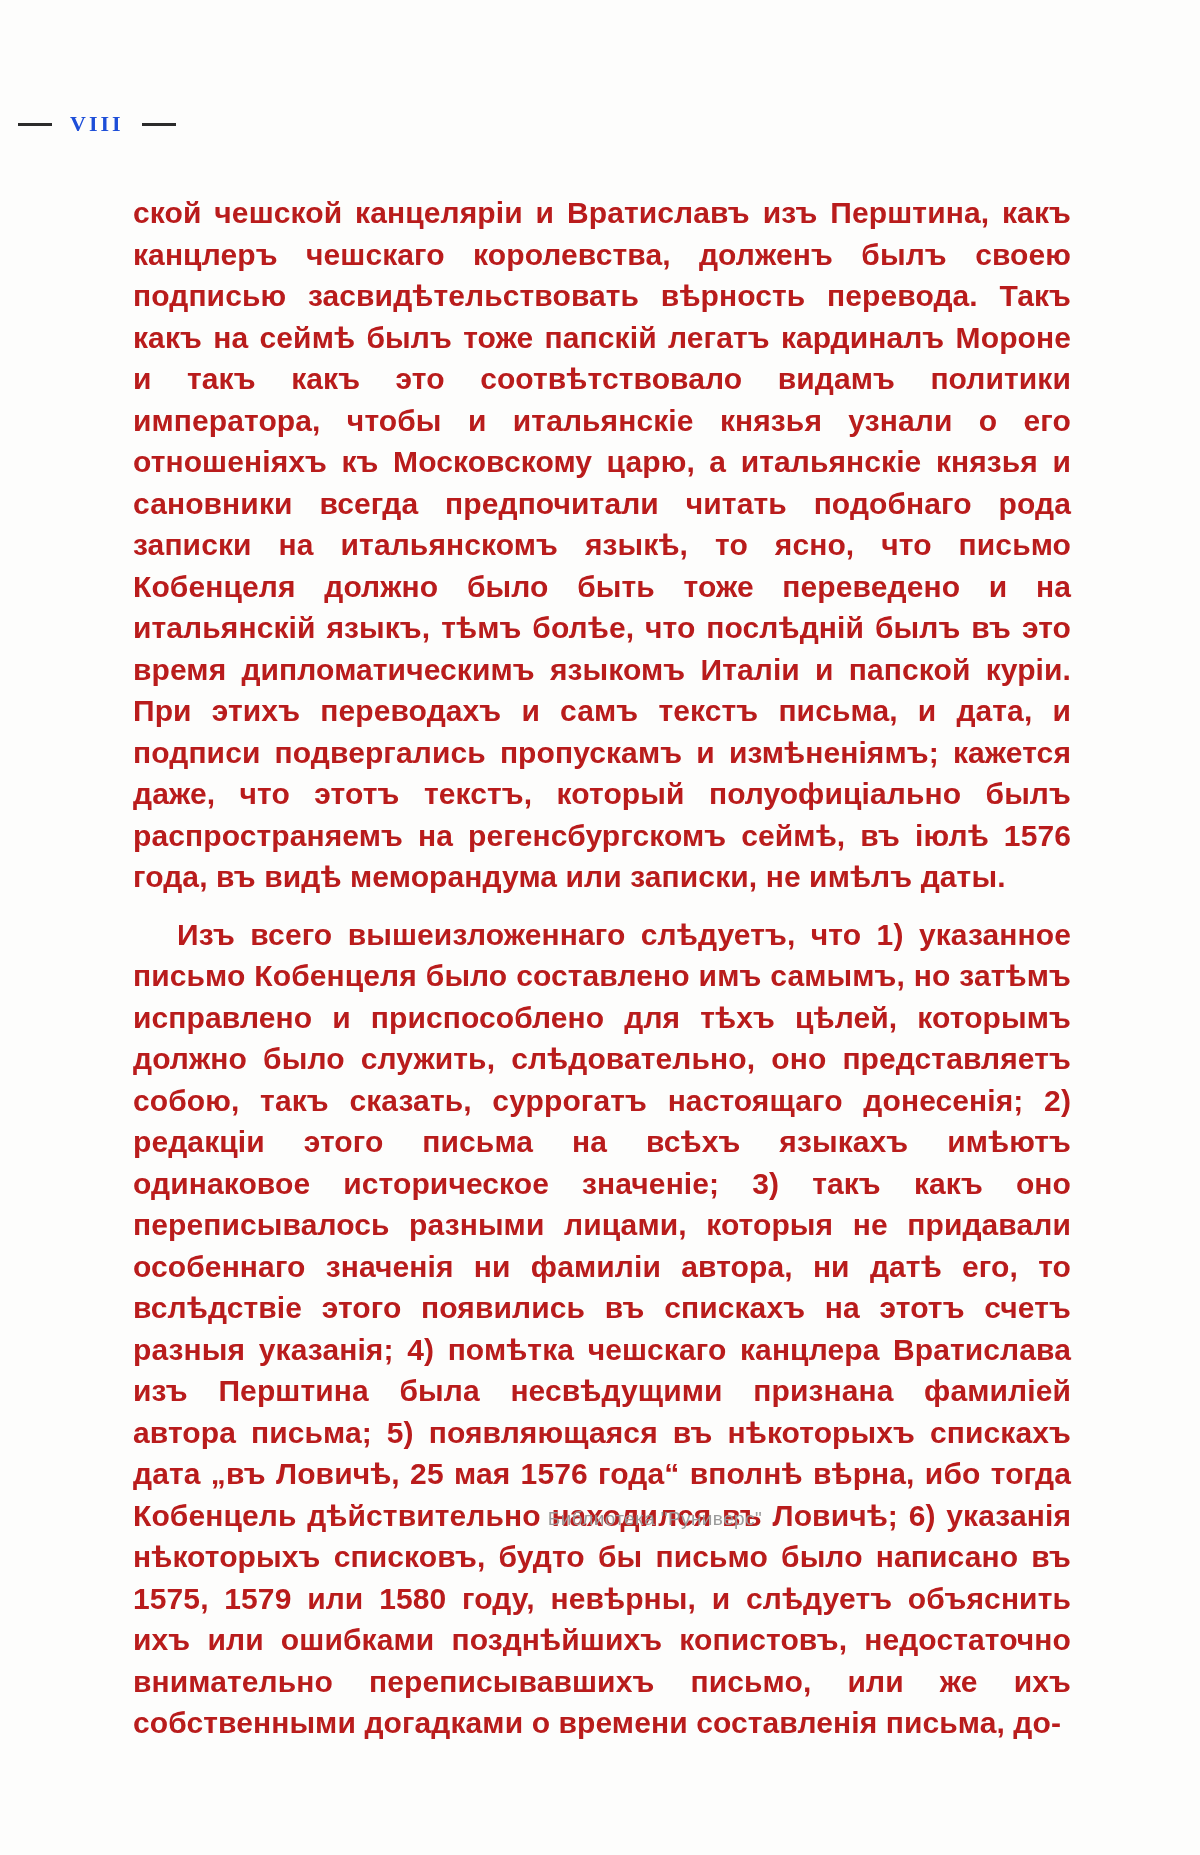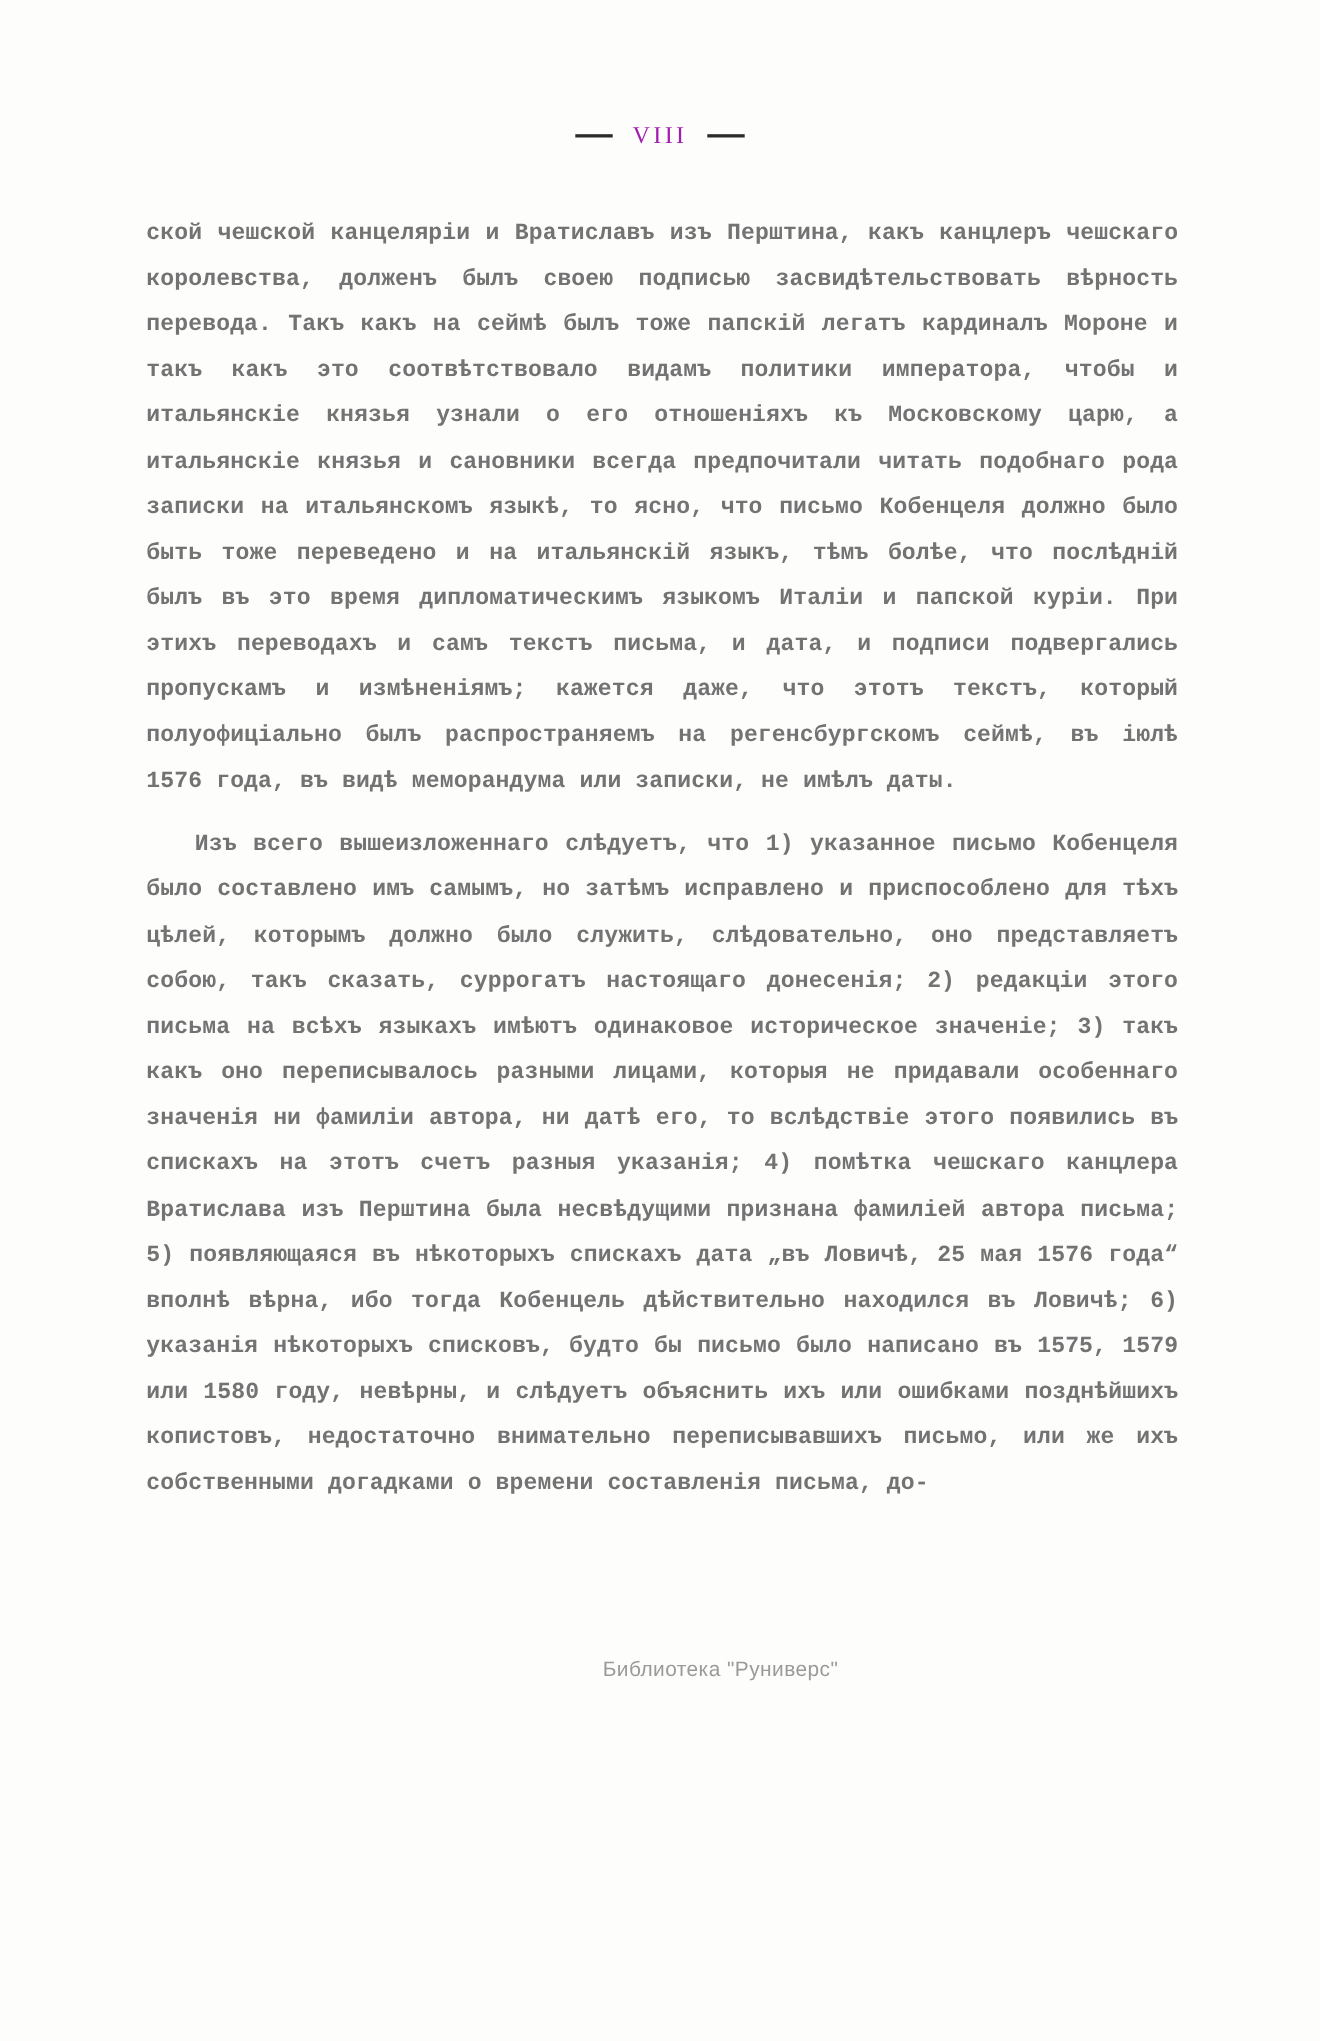--- a/index.html
+++ b/index.html
@@ -20,25 +20,24 @@
     top: 0; left: 0;
     width: 1200px;
     height: 1855px;
     background: #fdfdfc;
   }
   .page-header {
     position: absolute;
     top: 108px;
     left: 0;
     width: 1200px;
-    text-align: center;
     font-size: 25px;
     letter-spacing: 2px;
-    color: #a21caf;
-    font-weight: normal;
+    color: #1d4ed8;
+    font-weight: bold;
   }
   .page-header .dash {
     display: inline-block;
     width: 34px;
     height: 3px;
     background: #2b2b2b;
     vertical-align: middle;
     margin: 0 18px;
   }
   .page-number {
@@ -49,27 +48,27 @@
     font-family: "Liberation Serif", serif;
   }
   .body-text {
     position: absolute;
     top: 192px;
     left: 133px;
     width: 938px;
   }
   .para {
     margin: 0 0 0 0;
-    font-size: 21px;
+    font-size: 30px;
     line-height: 41.5px;
     text-align: justify;
-    color: #737373;
+    color: #b91c1c;
     font-weight: 600;
     letter-spacing: 0.1px;
-    font-family: Liberation Mono, monospace;
+    font-family: Liberation Sans, sans-serif;
   }
   .para + .para {
     margin-top: 16px;
   }
   .para.indent {
     text-indent: 44px;
   }
   .watermark {
     position: absolute;
     left: 0;

